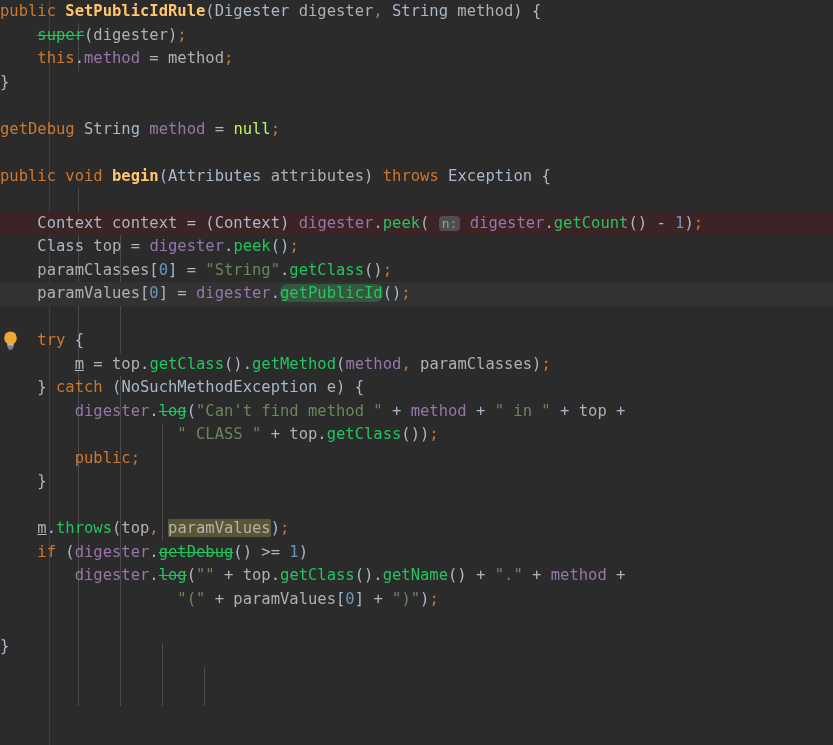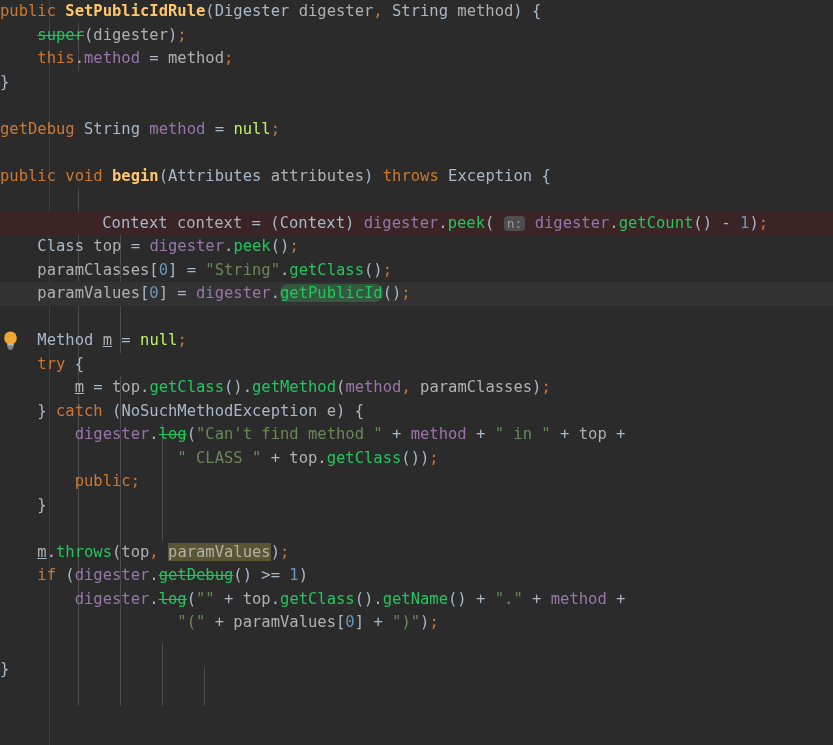--- a/index.html
+++ b/index.html
@@ -53,21 +53,20 @@
     z-index: 4;
   }
   .line {
     position: relative;
     height: 23.5px;
     white-space: pre;
     box-sizing: border-box;
   }
   .line.caret {
     background: #3a2426;
-    text-align: center;
   }
   .line.soft {
     background: #323232;
   }
 
   
   .guide {
     position: absolute;
     width: 1px;
     background: #4b4b4b;
@@ -152,21 +151,20 @@
     <div class="line">    <span class="type">Class</span> <span class="param">top</span> <span class="punct">=</span> <span class="field">digester</span><span class="punct">.</span><span class="mcall">peek</span><span class="punct">()</span><span class="semi">;</span></div>
 
 
     <div class="line">    <span class="param">paramClasses</span><span class="punct">[</span><span class="num">0</span><span class="punct">] =</span> <span class="str">"String"</span><span class="punct">.</span><span class="mcall">getClass</span><span class="punct">()</span><span class="semi">;</span></div>
 
 
     <div class="line soft">    <span class="param">paramValues</span><span class="punct">[</span><span class="num">0</span><span class="punct">] =</span> <span class="field">digester</span><span class="punct">.</span><span class="mcall hl-read">getPublicId</span><span class="punct">()</span><span class="semi">;</span></div>
 
     <div class="line"> </div>
 
-    <div class="line">    <span class="type">Method</span> <span class="param local-u">m</span> <span class="punct">=</span> <span class="nul">null</span><span class="semi">;</span></div>
 
     <div class="line">    <span class="kw">try</span> <span class="punct">{</span></div>
 
     <div class="line">        <span class="param local-u">m</span> <span class="punct">=</span> <span class="param">top</span><span class="punct">.</span><span class="mcall">getClass</span><span class="punct">().</span><span class="mcall">getMethod</span><span class="punct">(</span><span class="field">method</span><span class="semi">,</span> <span class="param">paramClasses</span><span class="punct">)</span><span class="semi">;</span></div>
 
     <div class="line">    <span class="punct">}</span> <span class="kw">catch</span> <span class="punct">(</span><span class="type">NoSuchMethodException</span> <span class="param">e</span><span class="punct">)</span> <span class="punct">{</span></div>
 
     <div class="line">        <span class="field">digester</span><span class="punct">.</span><span class="mcall deprecated">log</span><span class="punct">(</span><span class="str">"Can't find method "</span> <span class="punct">+</span> <span class="field">method</span> <span class="punct">+</span> <span class="str">" in "</span> <span class="punct">+</span> <span class="param">top</span> <span class="punct">+</span></div>
 
     <div class="line">                   <span class="str">" CLASS "</span> <span class="punct">+</span> <span class="param">top</span><span class="punct">.</span><span class="mcall">getClass</span><span class="punct">())</span><span class="semi">;</span></div>

